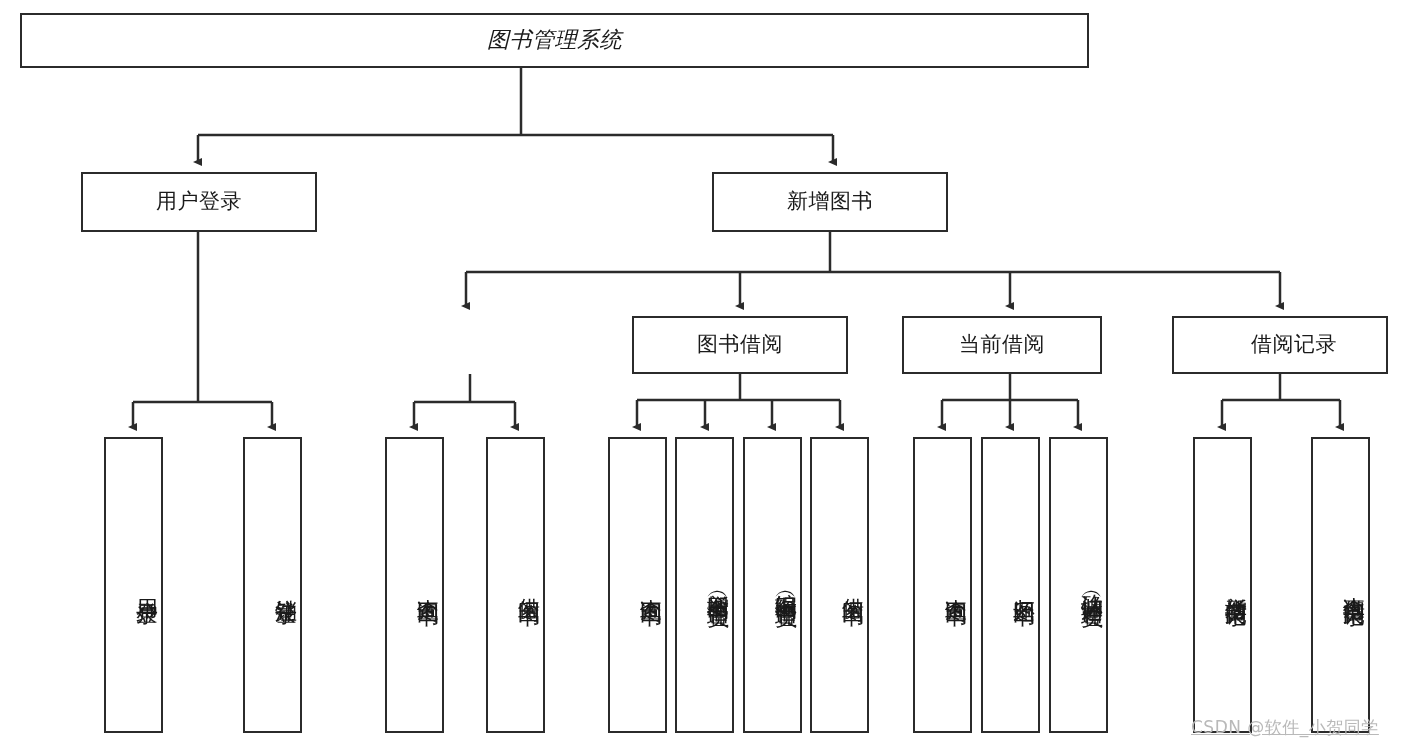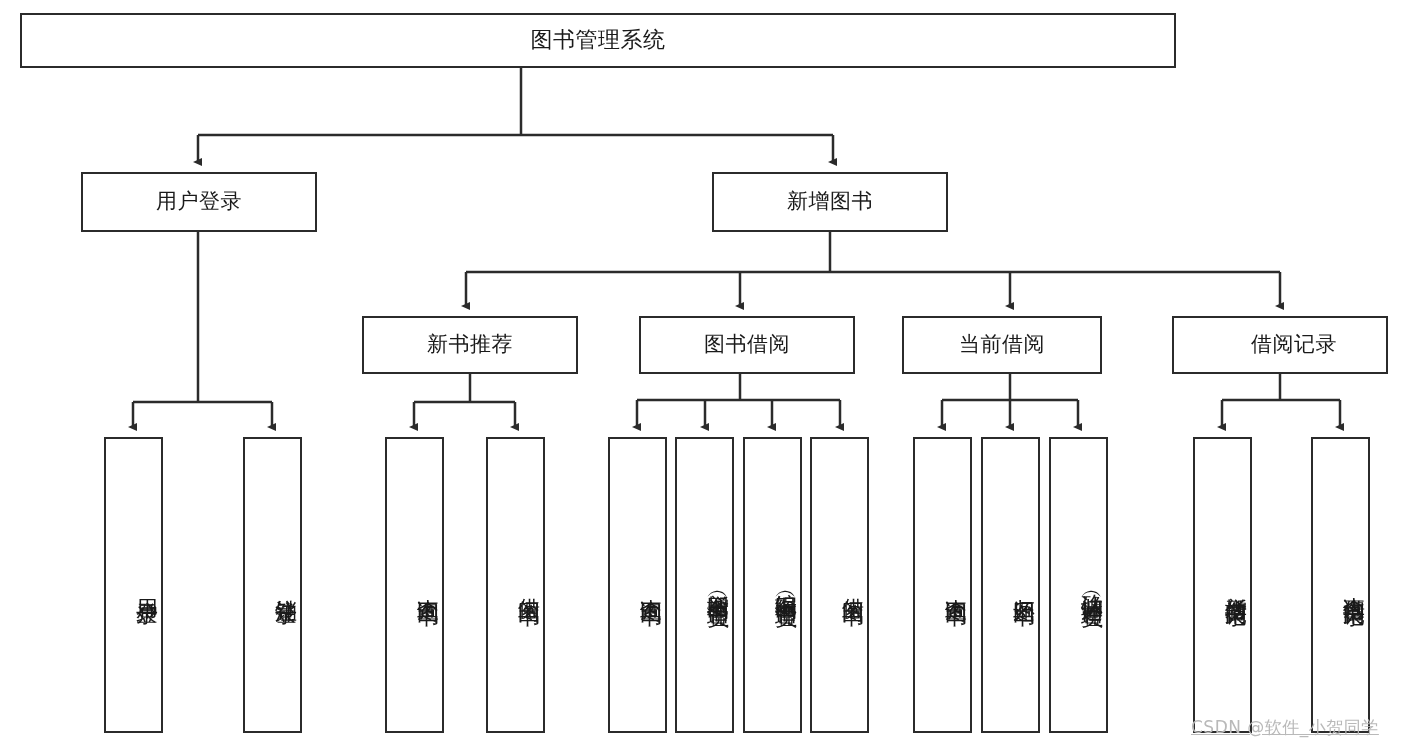--- a/index.html
+++ b/index.html
@@ -118,35 +118,32 @@
       <path d="M1010,400 L1010,427" marker-end="url(#arrow)"></path>
       <path d="M1078,400 L1078,427" marker-end="url(#arrow)"></path>
 
       <path d="M1280,374 L1280,400"></path>
       <path d="M1222,400 L1340,400"></path>
       <path d="M1222,400 L1222,427" marker-end="url(#arrow)"></path>
       <path d="M1340,400 L1340,427" marker-end="url(#arrow)"></path>
     </g>
   </svg>
 
-  <div class="node node-h node-root" style="left:20px; top:13px; width:1156px; height:55px;">
+  <div class="node node-h node-root" style="left:20px; top:13px; width:1069px; height:55px;font-style:italic;">
     <span>图书管理系统</span>
   </div>
 
   <div class="node node-h" style="left:81px; top:172px; width:236px; height:60px;">
     <span>用户登录</span>
   </div>
   <div class="node node-h" style="left:712px; top:172px; width:236px; height:60px;">
     <span>新增图书</span>
   </div>
 
-  <div class="node node-h" style="left:362px; top:316px; width:216px; height:58px;">
-    <span>新书推荐</span>
-  </div>
-  <div class="node node-h" style="left:632px; top:316px; width:216px; height:58px;margin-left:7px;">
+  <div class="node node-h" style="left:632px; top:316px; width:216px; height:58px;">
     <span>图书借阅</span>
   </div>
   <div class="node node-h" style="left:902px; top:316px; width:200px; height:58px;">
     <span>当前借阅</span>
   </div>
   <div class="node node-h" style="left:1172px; top:316px; width:216px; height:58px;padding-left:28px;">
     <span>借阅记录</span>
   </div>
 
   <div class="node node-v" style="left:104px; top:437px; width:59px; height:296px;">

